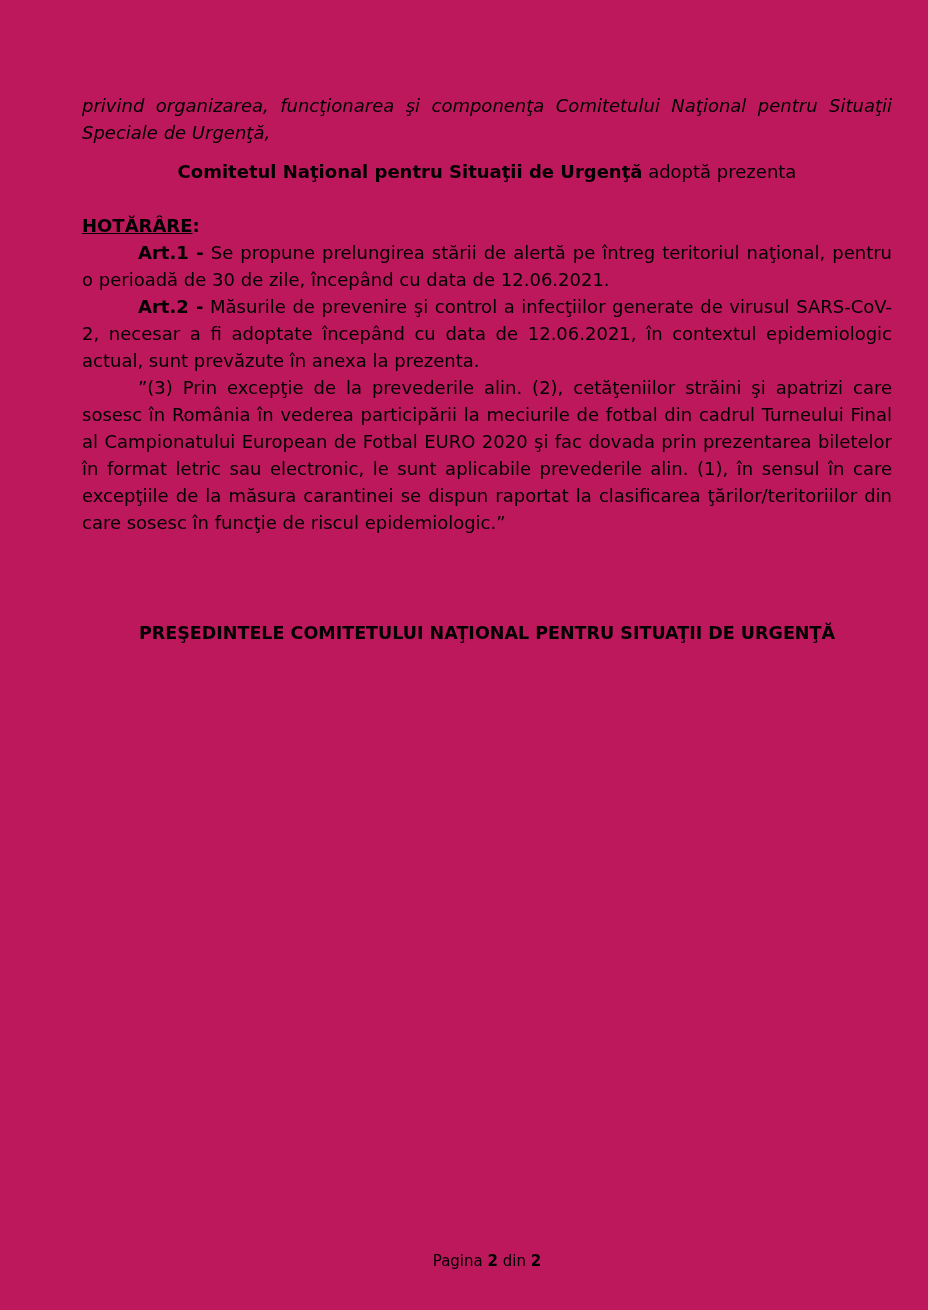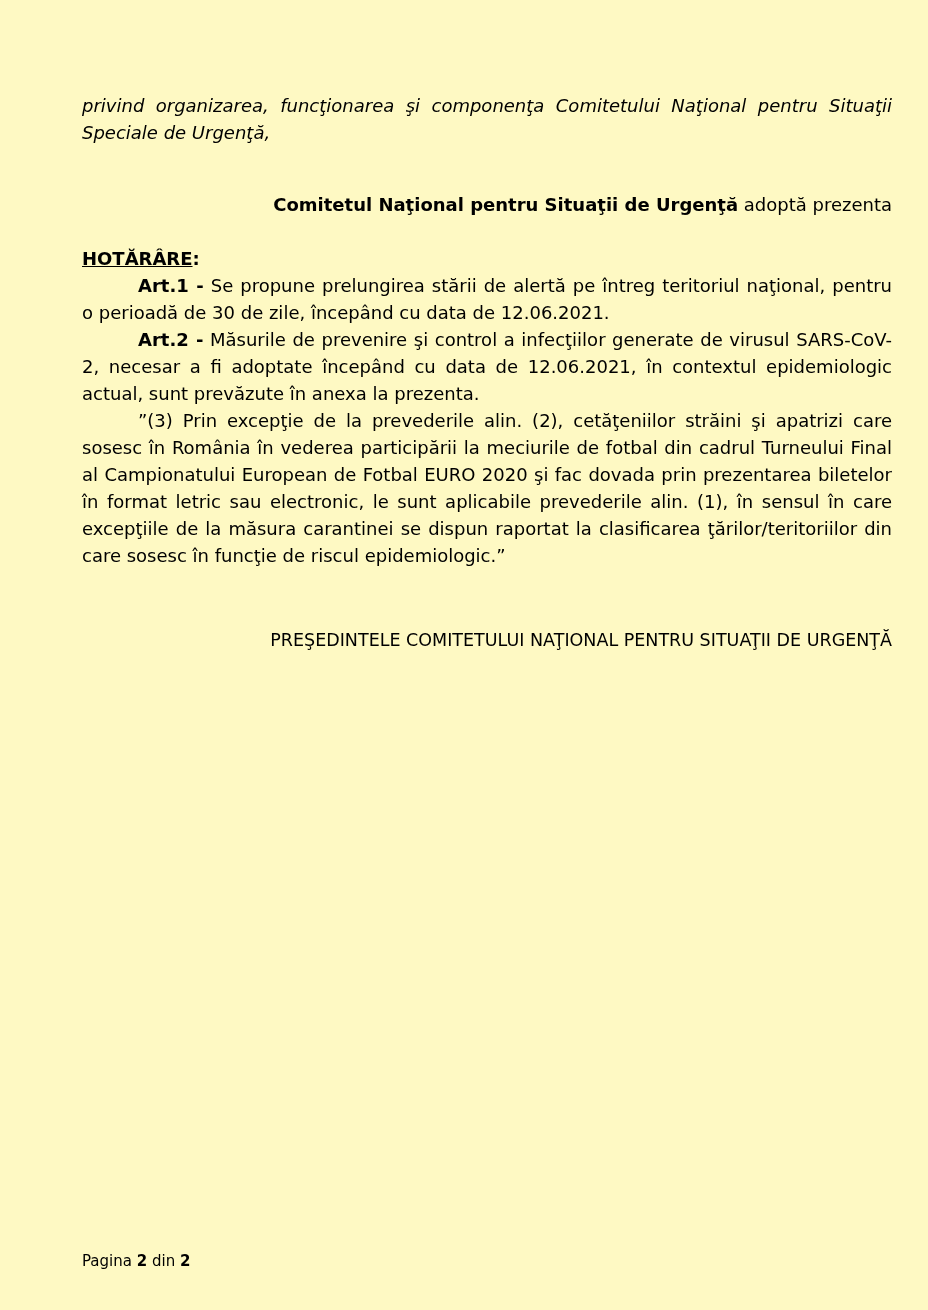--- a/index.html
+++ b/index.html
@@ -9,57 +9,58 @@
     height: 1310px;
     font-family: "DejaVu Sans", "Liberation Sans", sans-serif;
     color: #000000;
     position: relative;
     overflow: hidden;
   }
   .page {
     position: relative;
     width: 928px;
     height: 1310px;
-    background: #fef9c3;
+    background: #be185d;
     padding: 92px 36px 0 82px;
   }
   .textblock { width: 810px; }
   p { font-size: 18px; line-height: 27px; }
   .intro {
     font-style: italic;
     text-align: justify;
   }
   .adoption {
-    margin-top: 45px;
-    text-align: right;
+    margin-top: 12px;
+    text-align: center;
   }
   .b { font-weight: bold; }
   .heading {
     margin-top: 27px;
     text-align: left;
     font-weight: bold;
   }
   .heading .u { text-decoration: underline; }
   .article {
     text-align: justify;
     text-indent: 56px;
   }
   .article .label { font-weight: bold; }
   .signature {
-    margin-top: 58px;
-    text-align: right;
-    font-weight: normal;
+    margin-top: 84px;
+    text-align: center;
+    font-weight: bold;
   }
   .signature p { white-space: nowrap; font-size: 17.5px; }
   .sig-name { margin-top: 26px; }
   .footer {
     position: absolute;
     left: 82px;
     top: 1251px;
     width: 810px;
+    text-align: center;
     font-size: 15px;
     line-height: 20px;
   }
   .footer span + span { margin-left: 0.32em; }
 </style>
 </head>
 <body>
 
 <div class="page">
   <div class="textblock">

